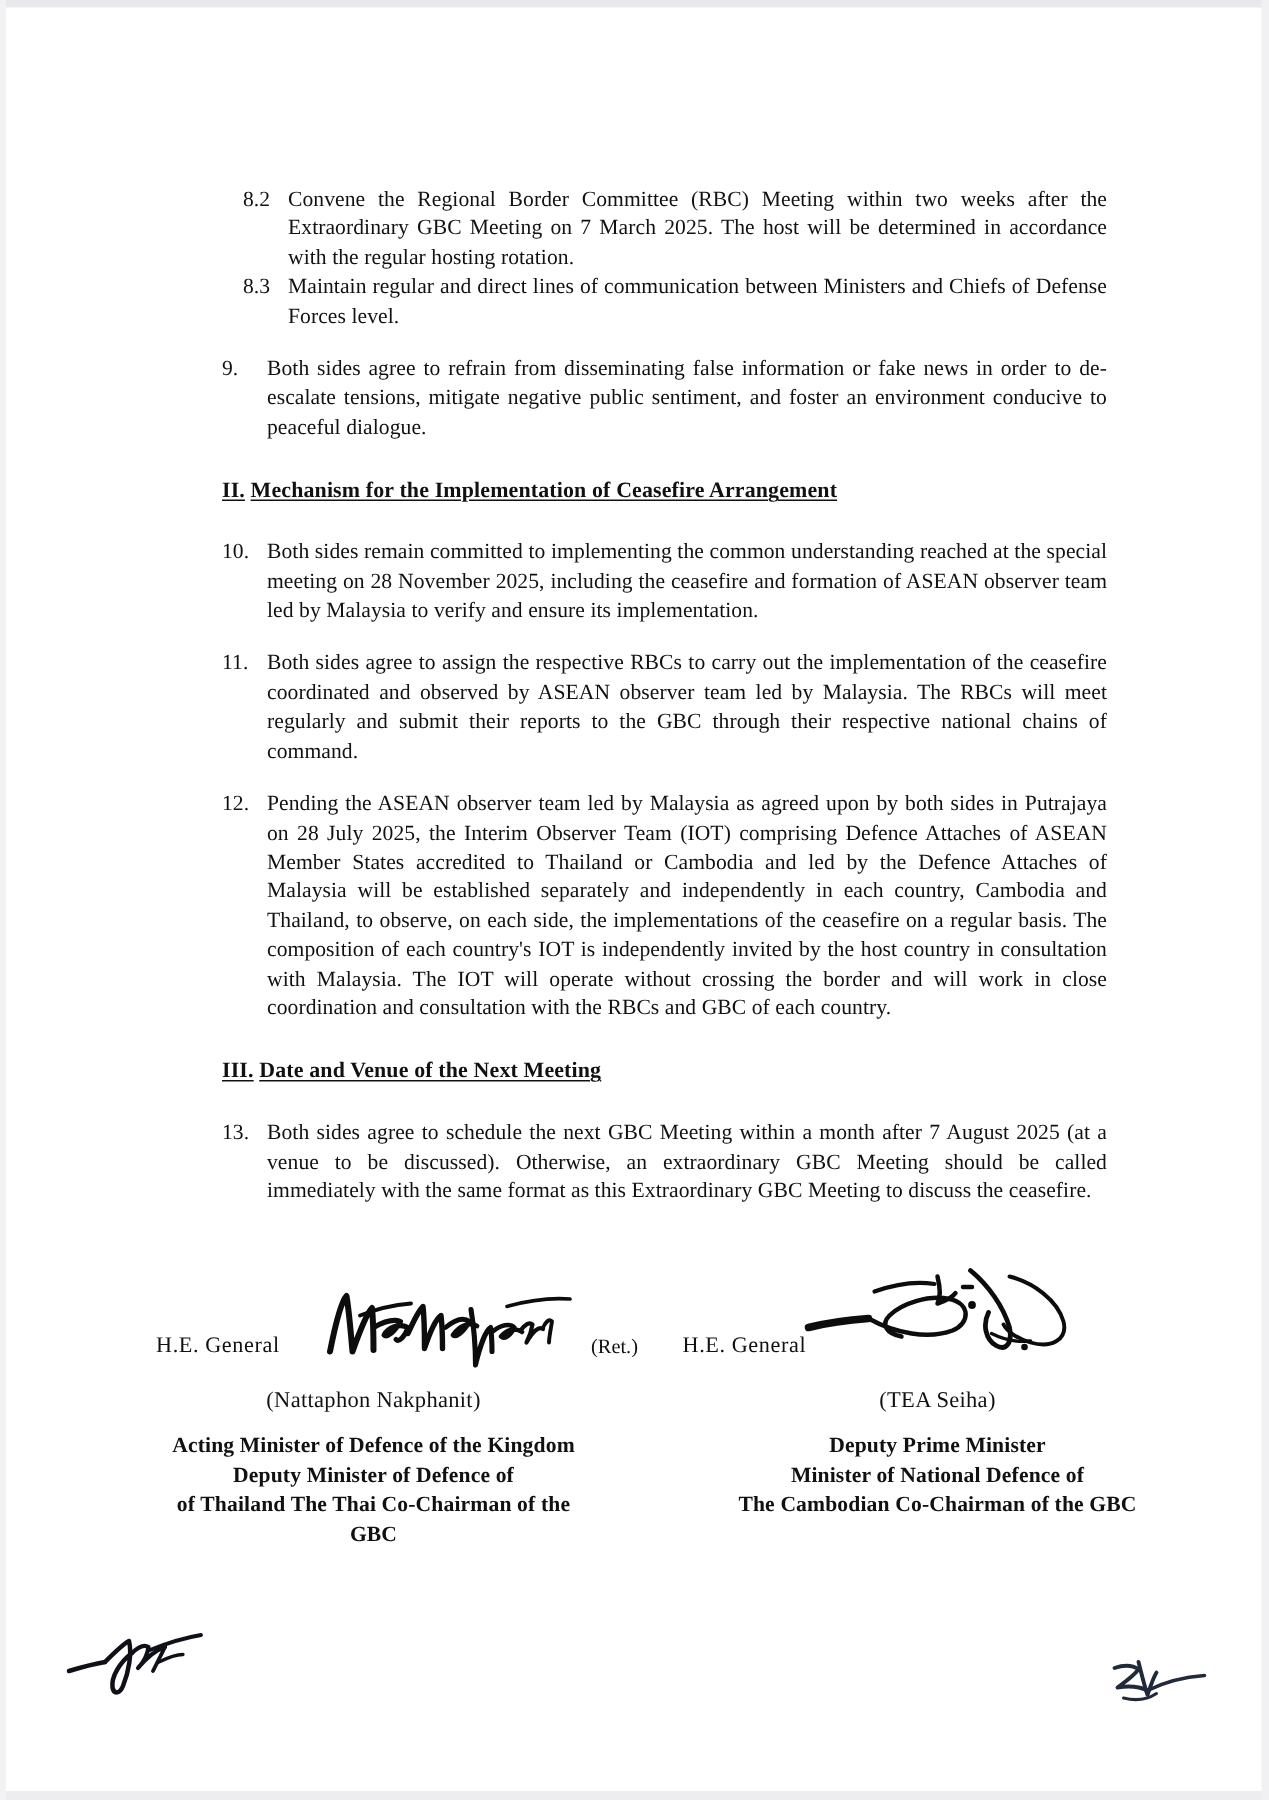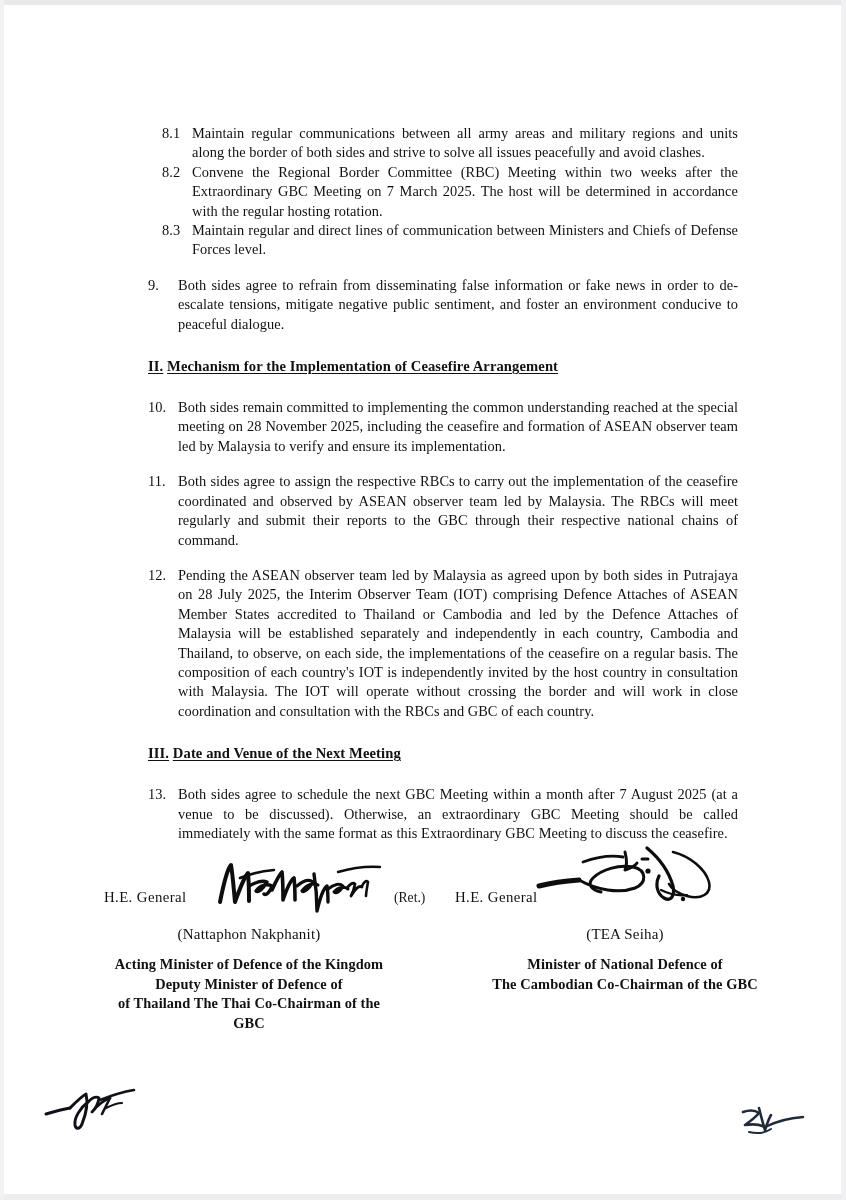--- a/index.html
+++ b/index.html
@@ -183,24 +183,20 @@
 
   <div class="edge-band-top"></div>
   <div class="edge-band-bottom"></div>
   <div class="edge-band-left"></div>
   <div class="edge-band-right"></div>
 
   <div class="doc-body">
 
     <div class="sub-list">
 
-      <div class="para">
-        <span class="num">8.1</span>
-        <span class="txt">Maintain regular communications between all army areas and military regions and units along the border of both sides and strive to solve all issues peacefully and avoid clashes.</span>
-      </div>
 
       <div class="para">
         <span class="num">8.2</span>
         <span class="txt">Convene the Regional Border Committee (RBC) Meeting within two weeks after the Extraordinary GBC Meeting on 7 March 2025. The host will be determined in accordance with the regular hosting rotation.</span>
       </div>
 
       <div class="para">
         <span class="num">8.3</span>
         <span class="txt">Maintain regular and direct lines of communication between Ministers and Chiefs of Defense Forces level.</span>
       </div>
@@ -313,20 +309,21 @@
               <circle cx="148" cy="53" r="2.2" fill="#0d0d0d" stroke="none"></circle>
               <circle cx="113" cy="25" r="2.6" fill="#0d0d0d" stroke="none"></circle>
             </g>
           </svg>
         </span>
       </div>
 
       <div class="sig-name">(TEA Seiha)</div>
 
       <div class="sig-title">
+        <div>Deputy Prime Minister</div>
         <div>Minister of National Defence of</div>
         <div>The Cambodian Co-Chairman of the GBC</div>
       </div>
 
     </div>
 
   </div>
 
   <div class="initial-mark initial-left">
     <svg width="140" height="56" viewBox="0 0 140 56" xmlns="http://www.w3.org/2000/svg">

